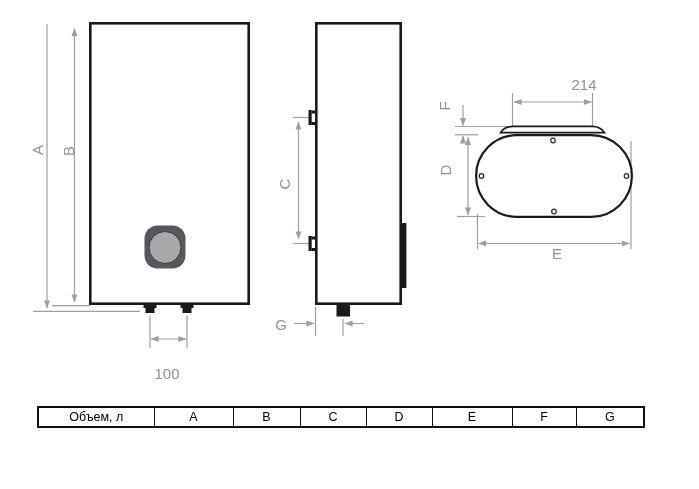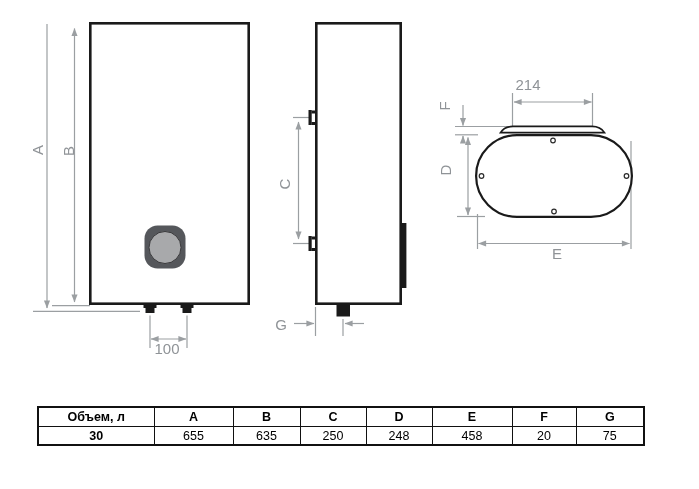--- a/index.html
+++ b/index.html
@@ -16,21 +16,21 @@
   table.dim-table{
     position:absolute;left:37px;top:406px;width:606px;
     border-collapse:collapse;table-layout:fixed;
     font-size:12.5px;color:#000;
   }
   table.dim-table th,table.dim-table td{
     border:1.6px solid #111;text-align:center;vertical-align:middle;
     padding:0;overflow:hidden;
   }
   table.dim-table{border:2.2px solid #111;}
-  table.dim-table th{height:18px;font-weight:bold;}
+  table.dim-table th{height:18px;font-weight:normal;}
   table.dim-table td{height:17px;font-weight:normal;}
   table.dim-table td.vol{font-weight:bold;}
   col.c-vol{width:116px;} col.c-a{width:79px;} col.c-b{width:67px;}
   col.c-c{width:66px;} col.c-d{width:66px;} col.c-e{width:80px;}
   col.c-f{width:64px;} col.c-g{width:68px;}
 </style>
 </head>
 <body>
 
 <div class="stage">
@@ -109,24 +109,24 @@
         <circle cx="481.5" cy="176" r="2.3"></circle>
         <circle cx="626.5" cy="176" r="2.3"></circle>
       </g>
     </g>
   </svg>
 
   <span class="dimlab rot" style="left:37px;top:150px;">A</span>
   <span class="dimlab rot" style="left:68px;top:151px;">B</span>
   <span class="dimlab rot" style="left:284px;top:184px;">C</span>
   <span class="dimlab" style="left:281px;top:324px;">G</span>
-  <span class="dimlab" style="left:167px;top:348px;">100</span>
+  <span class="dimlab" style="left:167px;top:373px;">100</span>
   <span class="dimlab rot" style="left:444px;top:106px;">F</span>
   <span class="dimlab rot" style="left:445px;top:170px;">D</span>
-  <span class="dimlab" style="left:528px;top:84px;">214</span>
+  <span class="dimlab" style="left:584px;top:84px;">214</span>
   <span class="dimlab" style="left:557px;top:253px;">E</span>
 
   <table class="dim-table">
     <colgroup>
       <col class="c-vol">
         <col class="c-a">
         <col class="c-b">
         <col class="c-c">
       <col class="c-d">
         <col class="c-e">
@@ -139,26 +139,16 @@
         <th>A</th>
         <th>B</th>
         <th>C</th>
         <th>D</th>
         <th>E</th>
         <th>F</th>
         <th>G</th>
       </tr>
     </thead>
     <tbody>
-      <tr>
-        <td class="vol">30</td>
-        <td>655</td>
-        <td>635</td>
-        <td>250</td>
-        <td>248</td>
-        <td>458</td>
-        <td>20</td>
-        <td>75</td>
-      </tr>
     </tbody>
   </table>
 
 </div>
 
 </body></html>

